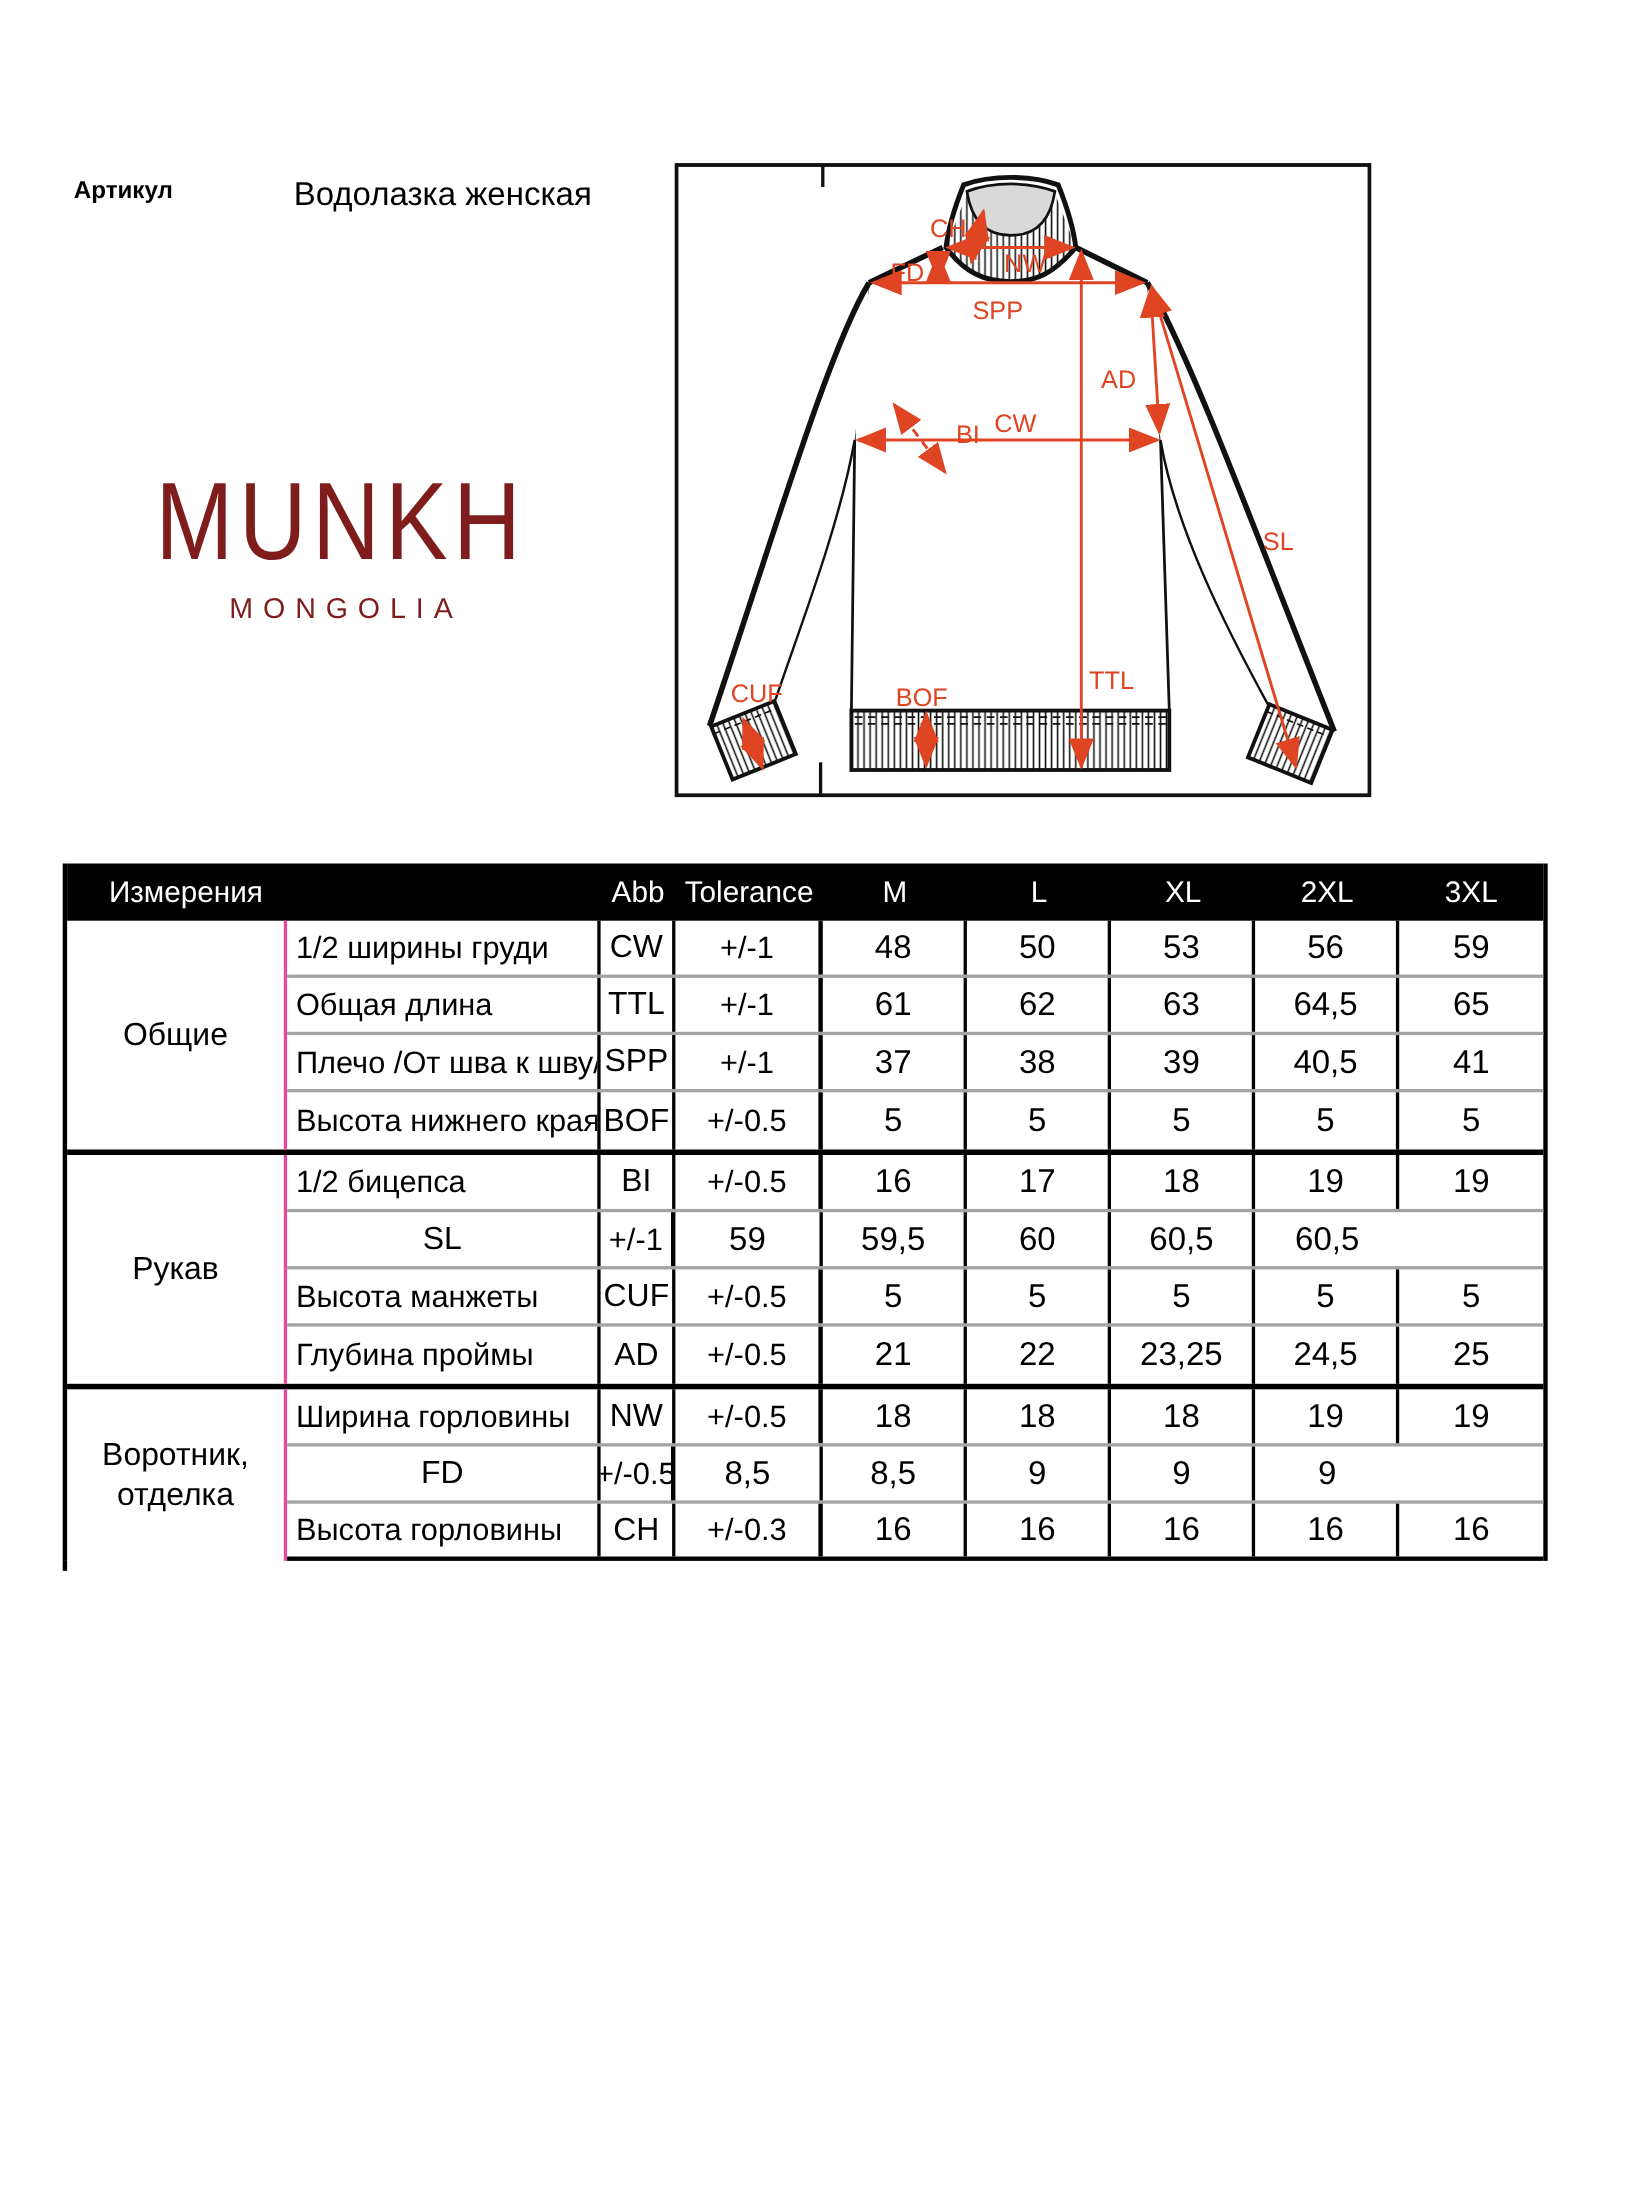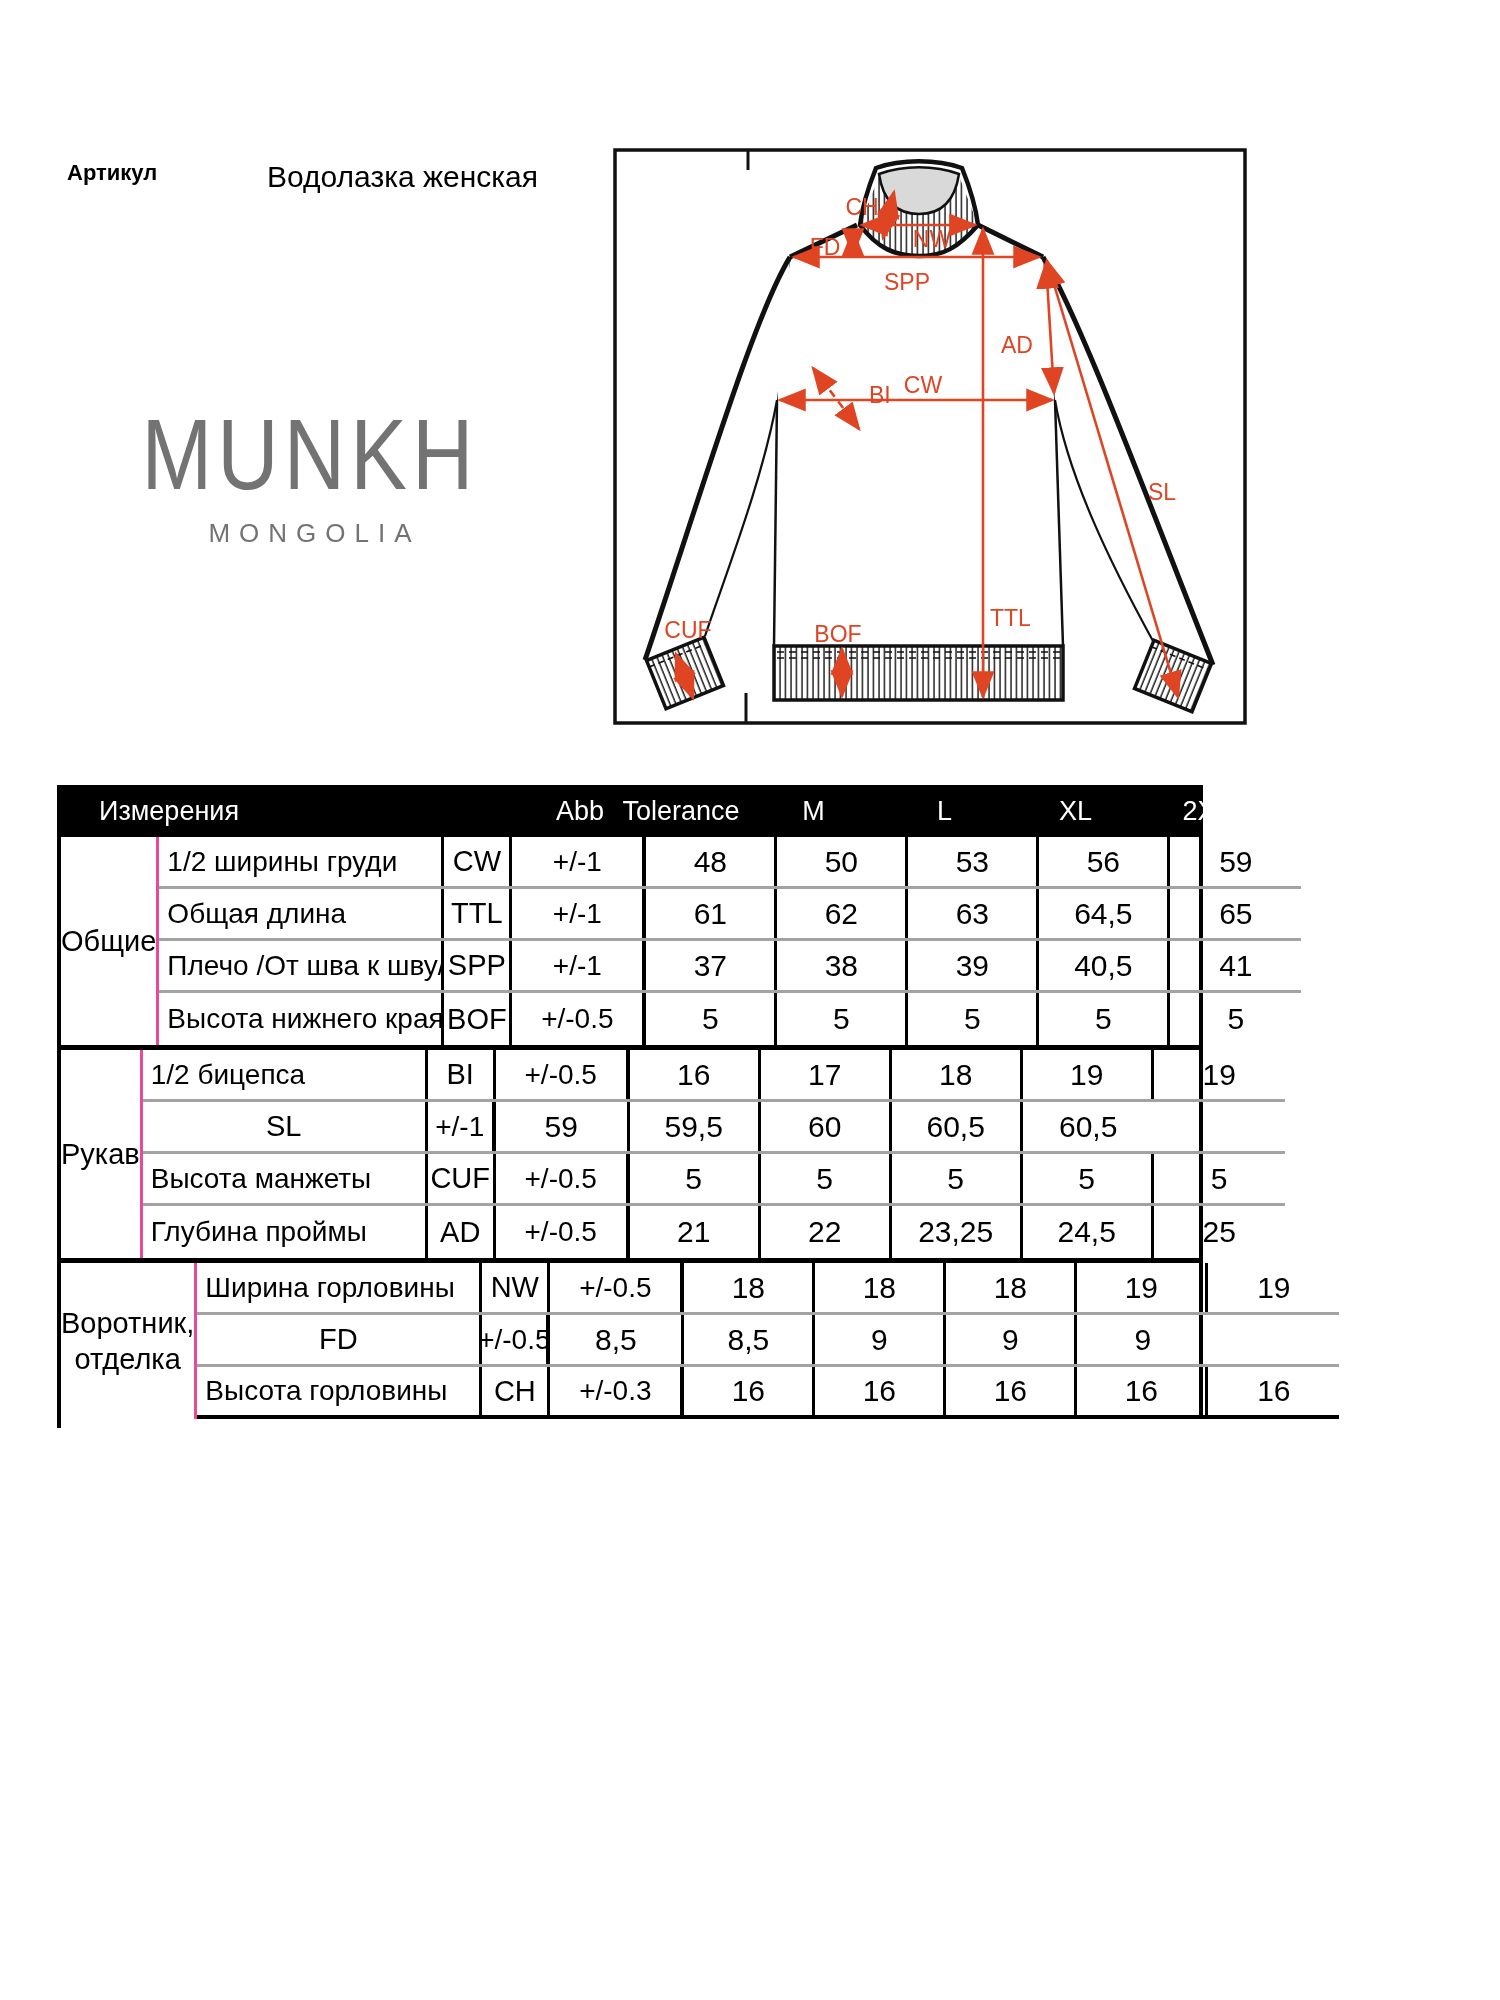--- a/index.html
+++ b/index.html
@@ -1,27 +1,27 @@
 <!DOCTYPE html>
 <html><head>
 <meta charset="utf-8">
 <style>
   html,body{margin:0;padding:0;background:#fff;}
   body{width:1500px;height:2000px;position:relative;font-family:"Liberation Sans",sans-serif;color:#000;overflow:hidden;}
 
   .artikul-label{position:absolute;left:67px;top:160px;font-size:22px;font-weight:bold;}
   .artikul-value{position:absolute;left:267px;top:160px;font-size:30px;}
 
-  .logo{position:absolute;left:95px;top:404px;width:430px;text-align:center;color:#737373;}
+  .logo{position:absolute;left:95px;top:424px;width:430px;text-align:center;color:#7f1d1d;}
   .logo-brand{font-size:100px;line-height:1;letter-spacing:6px;transform:scaleX(.85);transform-origin:50% 0;white-space:nowrap;}
   .logo-country{font-size:26px;letter-spacing:9px;margin-top:14px;margin-right:-9px;}
 
   .diagram{position:absolute;left:613px;top:148px;}
 
-  .size-table{position:absolute;left:57px;top:785px;width:1146px;box-sizing:border-box;
+  .size-table{position:absolute;left:57px;top:785px;width:1350px;box-sizing:border-box;
               border-left:4px solid #000;border-right:4px solid #000;}
   .header-row{display:grid;grid-template-columns:485px 68px 134px 131px 131px 131px 131px 131px;
               background:#000;color:#fff;height:52px;font-size:27px;}
   .header-row .h{display:flex;align-items:center;justify-content:center;}
   .header-row .h.measure{justify-content:flex-start;padding-left:38px;box-sizing:border-box;}
 
   .group{display:flex;border-bottom:5px solid #000;}
   .group.final{border-bottom:none;}
   .g-label{width:200px;box-sizing:border-box;border-right:3px solid #ec4899;display:flex;align-items:center;
            justify-content:center;text-align:center;font-size:29px;white-space:pre-line;line-height:1.25;}

